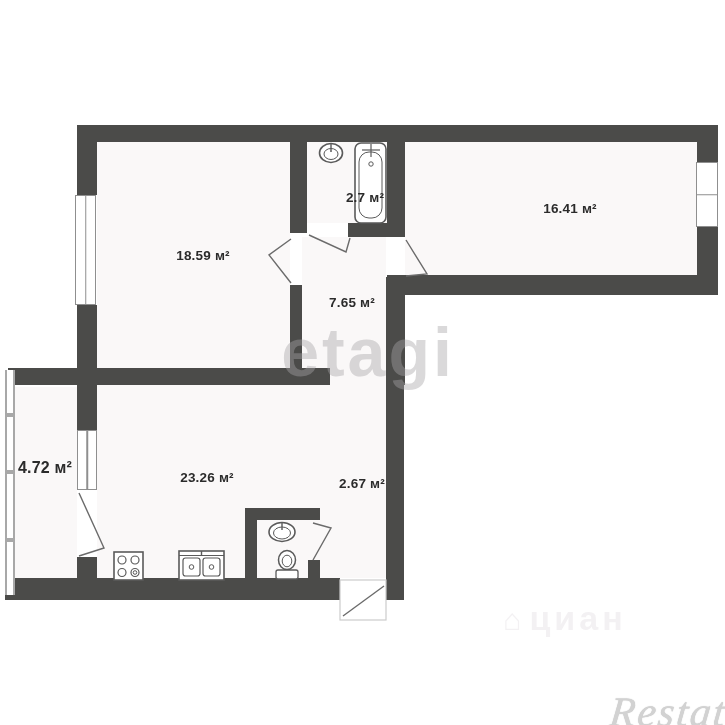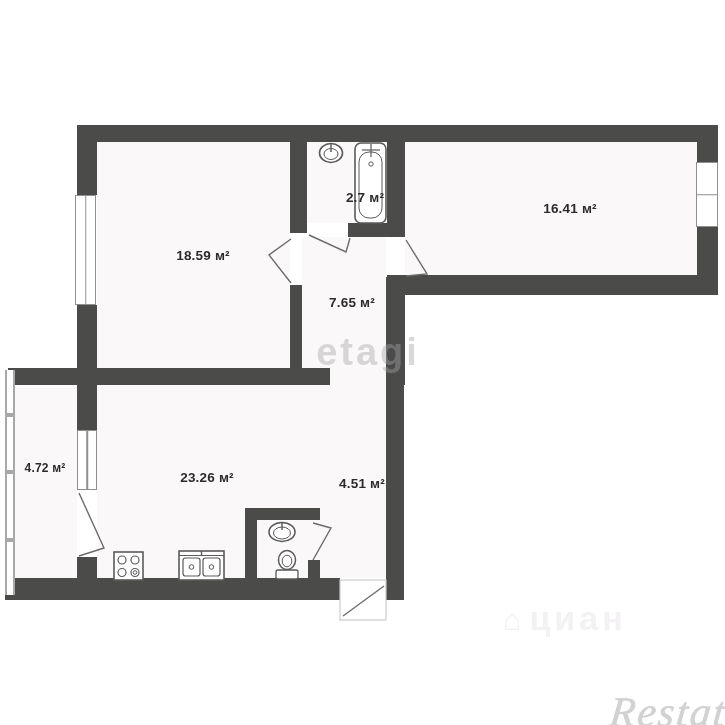--- a/index.html
+++ b/index.html
@@ -11,25 +11,25 @@
   .wall{position:absolute;background:#4b4b49;}
   .window{position:absolute;background:#ffffff;border:1.5px solid #8f8f8f;box-sizing:border-box;}
   .window .mull-v{position:absolute;left:50%;top:0;bottom:0;width:1.5px;background:#8f8f8f;transform:translateX(-50%);}
   .window .mull-h{position:absolute;top:50%;left:0;right:0;height:1.5px;background:#8f8f8f;transform:translateY(-50%);}
   .glazing{position:absolute;background:#ffffff;border-left:2px solid #a8a8a8;border-right:2px solid #a8a8a8;box-sizing:border-box;}
   .glaz-tick{position:absolute;background:#a8a8a8;}
   .area-label{
     position:absolute;transform:translate(-50%,-50%);
     color:#2b2b2b;font-size:13.5px;font-weight:600;letter-spacing:0.2px;white-space:nowrap;
   }
-  .area-label.small{font-size:12px;}
+  .area-label.small{font-size:16px;}
   svg.overlay{position:absolute;left:0;top:0;}
   .wm-etagi{
     position:absolute;left:368px;top:352px;transform:translate(-50%,-50%);
-    font-size:38px;font-weight:bold;letter-spacing:3px;color:rgba(168,164,168,0.42);
+    font-size:68px;font-weight:bold;letter-spacing:3px;color:rgba(168,164,168,0.42);
     font-family:"Liberation Sans",sans-serif;
     text-align:right;
   }
   .wm-cian{
     position:absolute;left:565px;top:618px;transform:translate(-50%,-50%);
     font-size:34px;font-weight:bold;color:rgba(170,155,170,0.14);letter-spacing:4px;
     font-family:"Liberation Sans",sans-serif;white-space:nowrap;
   }
   .wm-cian .house{font-size:30px;margin-right:4px;}
   .wm-restate{
@@ -155,21 +155,21 @@
       <line x1="343" y1="616" x2="384" y2="586" stroke="#6b6b6b" stroke-width="1.4"></line>
     </g>
   </svg>
 
   <div class="area-label" style="left:203px;top:255px;">18.59 м²</div>
   <div class="area-label" style="left:337px;top:197px;margin-left:28px;">2.7 м²</div>
   <div class="area-label" style="left:562px;top:208px;margin-left:8px;">16.41 м²</div>
   <div class="area-label" style="left:352px;top:302px;">7.65 м²</div>
   <div class="area-label small" style="left:45px;top:468px;">4.72 м²</div>
   <div class="area-label" style="left:207px;top:477px;">23.26 м²</div>
-  <div class="area-label" style="left:362px;top:483px;">4.51 м²</div>
+  <div class="area-label" style="left:362px;top:483px;">2.67 м²</div>
 
   <div class="wm-etagi">etagi</div>
   <div class="wm-cian">
     <span class="house">⌂</span><span>циан</span>
   </div>
   <div class="wm-restate">Restate</div>
 
 </div>
 
 </body></html>

